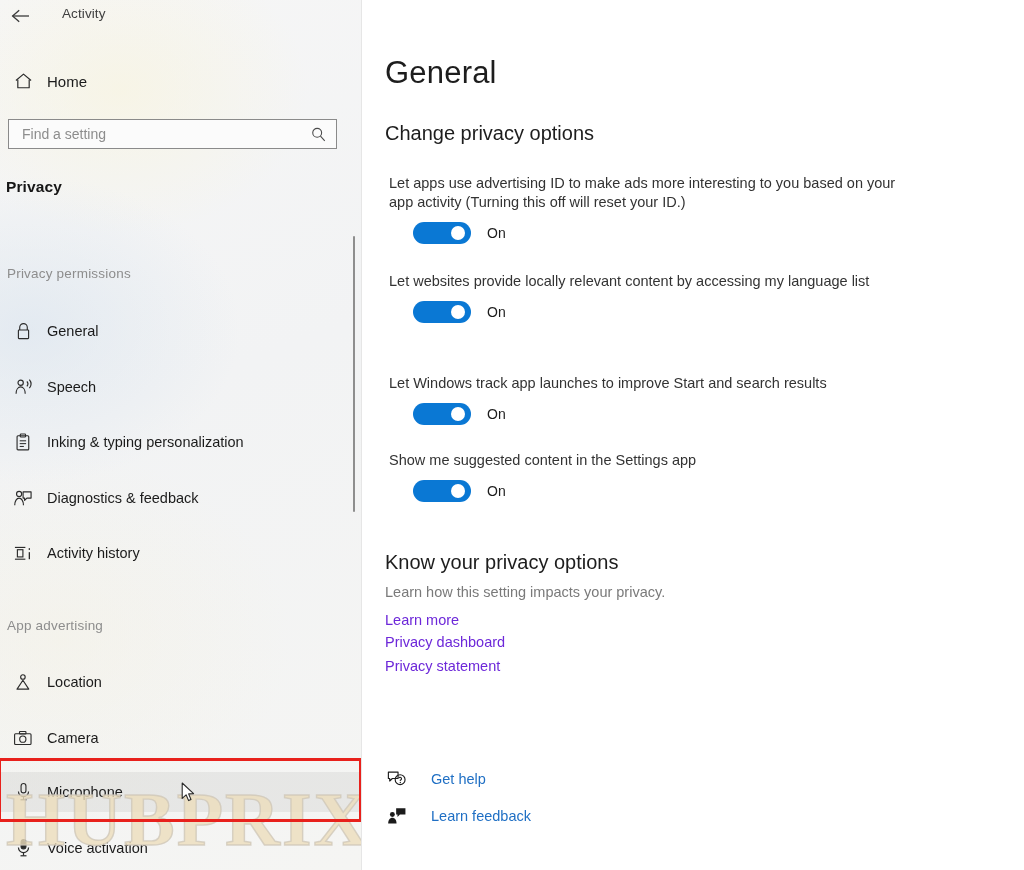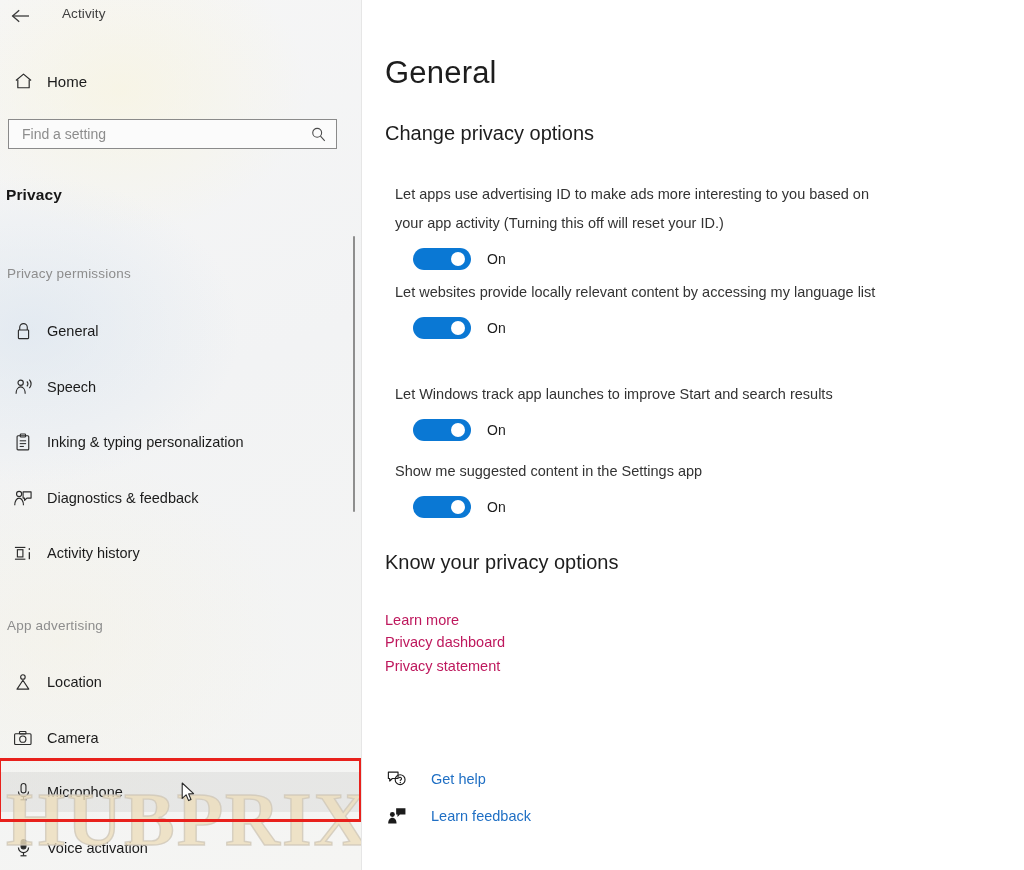--- a/index.html
+++ b/index.html
@@ -105,21 +105,20 @@
     right: 9px; top: 6px;
   }
 
   #privacy-heading {
     position: absolute;
     left: 6px; top: 178px;
     font-size: 15.5px;
     font-weight: bold;
     color: #161616;
     letter-spacing: .1px;
-    margin-top: 8px;
   }
 
   .group-label {
     position: absolute;
     left: 7px;
     font-size: 13.5px;
     color: #8d8d8d;
     letter-spacing: .2px;
   }
   #group-windows { top: 266px; }
@@ -231,22 +230,22 @@
   }
 
   .setting {
     position: absolute;
     left: 23px;
     width: 520px;
   }
   .setting .desc {
     font-size: 14.5px;
     color: #333333;
-    line-height: 29px;
-    margin: 10px;
+    line-height: 19px;
+    margin: 4px;
   }
   .toggle-row {
     display: flex;
     align-items: center;
     margin-top: 10px;
     margin-left: 28px;
   }
   .toggle {
     width: 58px;
     height: 22px;
@@ -280,21 +279,21 @@
   #section2-sub {
     position: absolute;
     left: 23px; top: 584px;
     font-size: 14.5px;
     color: #7a7a7a;
   }
   .privacy-link {
     position: absolute;
     left: 23px;
     font-size: 14.5px;
-    color: #be185d;
+    color: #6d28d9;
     text-decoration: none;
     cursor: pointer;
   }
   #link-learn-more { top: 612px; }
   #link-dashboard  { top: 634px; }
   #link-statement  { top: 658px; }
 
   .help-row {
     position: absolute;
     left: 23px;
@@ -518,20 +517,21 @@
       <p class="desc">Show me suggested content in the Settings app</p>
       <div class="toggle-row">
         <div class="toggle">
           <div class="knob"></div>
         </div>
         <span class="toggle-state">On</span>
       </div>
     </div>
 
     <div id="section2-title">Know your privacy options</div>
+    <div id="section2-sub">Learn how this setting impacts your privacy.</div>
 
     <a id="link-learn-more" class="privacy-link">Learn more</a>
     <a id="link-dashboard" class="privacy-link">Privacy dashboard</a>
     <a id="link-statement" class="privacy-link">Privacy statement</a>
 
     <div id="help-get-help" class="help-row">
       <span class="ico">
         <svg width="20" height="18" viewBox="0 0 21 19">
           <path d="M1.4 2.2 H11.6 V9 H5.6 L2.8 11.6 V9 H1.4 Z" fill="none" stroke="#1b1b1b" stroke-width="1.2" stroke-linejoin="round"></path>
           <circle cx="13.8" cy="10.2" r="5.2" fill="none" stroke="#1b1b1b" stroke-width="1.2"></circle>

